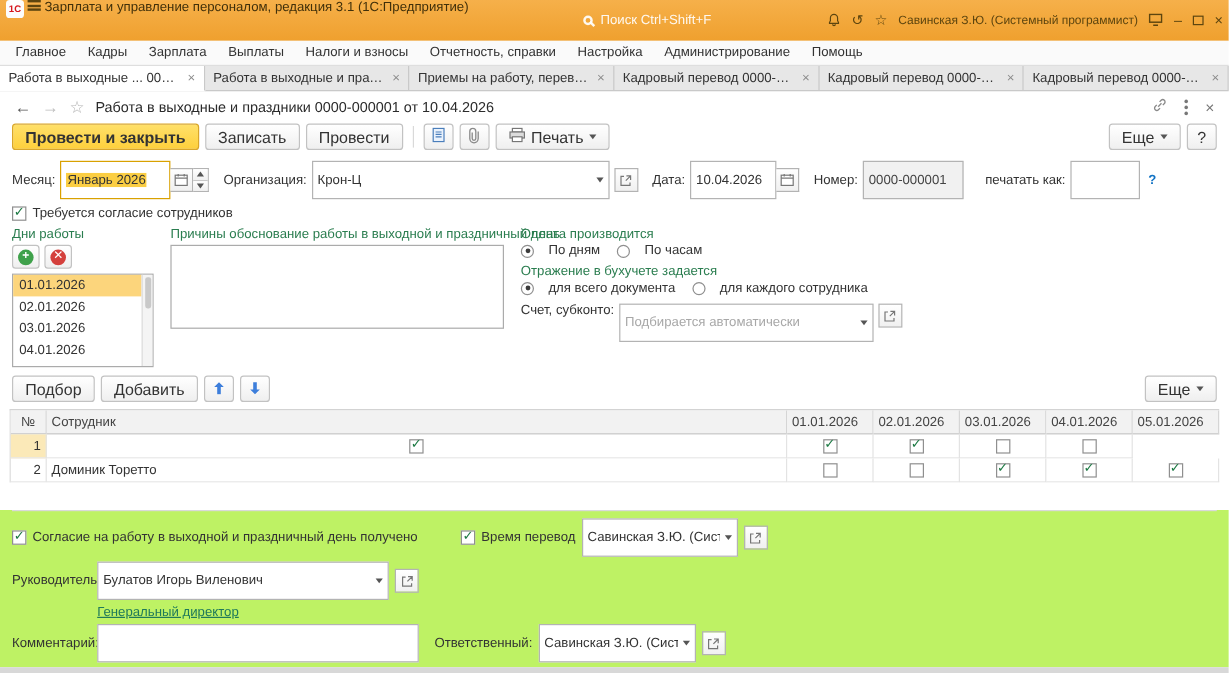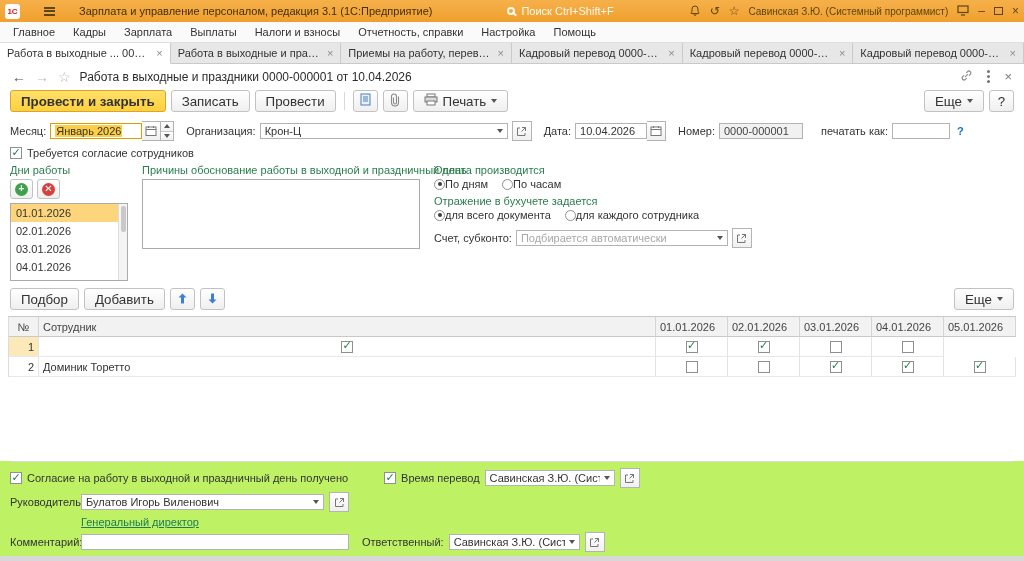--- a/index.html
+++ b/index.html
@@ -1,20 +1,20 @@
 <!DOCTYPE html>
 <html><head>
 <meta charset="utf-8">
 <style>
 *{box-sizing:border-box;margin:0;padding:0}
 html,body{width:1024px;height:561px}
 body{font-family:"Liberation Sans","DejaVu Sans",sans-serif;font-size:11px;color:#333;background:#fff;overflow:hidden;position:relative}
 
 
-.titlebar{height:22px;background:linear-gradient(#f6b04a,#efa02e);display:flex;align-items:center;padding:0 5px;gap:24px}
+.titlebar{height:34px;background:linear-gradient(#f6b04a,#efa02e);display:flex;padding:0 5px;gap:3px}
 .logo{width:15px;height:15px;background:#fdfdfd;border-radius:3px;color:#d6161d;font-weight:bold;font-size:8px;display:flex;align-items:center;justify-content:center;flex:0 0 auto}
 .burger{width:11px;height:9px;border-top:2px solid #5d450f;border-bottom:2px solid #5d450f;position:relative;flex:0 0 auto}
 .burger::after{content:"";position:absolute;left:0;right:0;top:1.5px;height:2px;background:#5d450f}
 .app-title{color:#41300a;white-space:nowrap}
 .tb-center{flex:1;display:flex;justify-content:center;min-width:0}
 .search{display:flex;align-items:center;gap:6px;padding:2px 8px;color:rgba(255,255,255,.92)}
 .glass{width:8px;height:8px;border:2px solid rgba(255,255,255,.92);border-radius:50%;position:relative}
 .glass::after{content:"";position:absolute;width:5px;height:2px;background:rgba(255,255,255,.92);transform:rotate(45deg);right:-4px;bottom:-2px}
 .tb-right{display:flex;align-items:center;gap:9px;color:#5d450f;font-size:10px}
 .tb-ic{color:#5d450f;font-size:12px;line-height:1}
@@ -47,39 +47,39 @@
 .btn.primary{background:linear-gradient(#ffe06a,#fed03c);border-color:#d9a62a;font-weight:bold}
 .btn.square{width:25px;padding:0;justify-content:center}
 .sep{width:1px;height:18px;background:#d9d9d9;margin:0 3px}
 .tri-dn{width:0;height:0;border-left:3.5px solid transparent;border-right:3.5px solid transparent;border-top:4px solid #555}
 .tri-up-b{width:0;height:0;border-left:3px solid transparent;border-right:3px solid transparent;border-bottom:4px solid #555}
 .toolbar-right{margin-left:auto;display:flex;gap:5px}
 
 
 .fields-row{display:flex;align-items:center;gap:4px;padding:3px 10px 2px}
 .lbl{white-space:nowrap;color:#333}
-.fld{height:16px;border:1px solid #b3b3b3;background:#fff;display:flex;align-items:center;padding:0 4px;min-width:0}
+.fld{height:32px;border:1px solid #b3b3b3;background:#fff;display:flex;align-items:center;padding:0 4px;min-width:0}
 .fld .txt{white-space:nowrap;overflow:hidden;flex:1}
 .fld .ph{color:#a8a8a8;white-space:nowrap;overflow:hidden;flex:1}
 .fld.readonly{background:#f1f1f1;color:#444}
 .fld.focus{border-color:#d9a100}
 .sel-text{background:#fbce43;padding:0 1px}
 .attach-btn{height:20px;width:19px;border:1px solid #b3b3b3;border-left:0;background:linear-gradient(#fff,#f0f0f0);display:flex;align-items:center;justify-content:center}
 .stepper{height:20px;width:13px;border:1px solid #b3b3b3;border-left:0;display:flex;flex-direction:column}
 .stepper div{flex:1;display:flex;align-items:center;justify-content:center;background:linear-gradient(#fff,#f0f0f0)}
 .stepper div:first-child{border-bottom:1px solid #c9c9c9}
 .chev-in{margin-left:auto;padding-left:4px;display:flex;align-items:center}
 .open-btn{height:20px;width:20px;border:1px solid #b3b3b3;background:linear-gradient(#fff,#f0f0f0);display:flex;align-items:center;justify-content:center}
 .help-q{color:#1273c4;font-weight:bold;padding:0 3px}
 
 
 .cbx{width:12px;height:12px;border:1px solid #8f8f8f;background:#fff;display:inline-flex;align-items:center;justify-content:center;flex:0 0 auto;font-size:11px;color:#1d7a44;line-height:1}
 .cbx.checked::after{content:"✓";font-weight:bold;margin-top:-2px}
 .chk-row{display:flex;align-items:flex-end;gap:5px;padding:4px 10px 2px}
-.radio{display:inline-flex;align-items:center;gap:0;margin-right:14px}
+.radio{display:inline-flex;align-items:center;gap:12px;margin-right:14px}
 .rb{width:11px;height:11px;border:1px solid #8f8f8f;border-radius:50%;background:#fff;position:relative;flex:0 0 auto}
 .radio.selected .rb::after{content:"";position:absolute;inset:2.5px;border-radius:50%;background:#3c3c3c}
 
 
 .grp{color:#2a7d4f;white-space:nowrap}
 .work-section{display:flex;align-items:flex-start;gap:14px;padding:3px 10px 0}
 .col-days{width:118px;flex:0 0 auto}
 .day-btns{display:flex;gap:4px;margin:3px 0 4px}
 .mini-btn{width:23px;height:20px;border:1px solid #c2c2c2;border-radius:3px;background:linear-gradient(#fff,#efefef);display:flex;align-items:center;justify-content:center}
 .circ{width:13px;height:13px;border-radius:50%;color:#fff;font-size:10px;font-weight:bold;display:flex;align-items:center;justify-content:center;line-height:0}
@@ -88,21 +88,21 @@
 .daylist{border:1px solid #ababab;height:78px;display:flex;background:#fff}
 .daylist-items{flex:1;min-width:0}
 .day{height:18px;line-height:18px;padding-left:5px;white-space:nowrap}
 .day.selected{background:#fcd57c}
 .vscroll{width:9px;border-left:1px solid #dcdcdc;background:#f4f4f4;display:flex;flex-direction:column;align-items:center;padding:2px 0;gap:2px}
 .vthumb{width:5px;height:26px;background:#c9c9c9;border-radius:2px}
 .col-reasons{width:278px;flex:0 0 auto}
 .reasons-box{border:1px solid #ababab;height:70px;background:#fff;margin-top:3px}
 .col-opts{flex:1}
 .opt-row{display:flex;align-items:center;margin:2px 0 5px}
-.acct-row{display:flex;align-items:center;gap:4px;margin-top:7px}
+.acct-row{display:flex;gap:4px;margin-top:7px}
 
 
 .actions-row{display:flex;align-items:center;gap:5px;padding:7px 10px 4px}
 
 
 .grid{margin:2px 8px 0;border-top:1px solid #c9c9c9;border-left:1px solid #dcdcdc}
 .g-head,.g-row{display:grid;grid-template-columns:30px 1fr 72px 72px 72px 72px 72px}
 .g-cell{height:20px;display:flex;align-items:center;padding:0 4px;border-right:1px solid #e3e3e3;border-bottom:1px solid #e8e8e8;overflow:hidden;white-space:nowrap}
 .g-head .g-cell{background:#f2f2f2;border-right:1px solid #d5d5d5;border-bottom:1px solid #c9c9c9;color:#444}
 .g-cell.num{justify-content:flex-end}
@@ -154,20 +154,21 @@
 </div>
 
 <div class="menubar">
   <span class="menu-item">Главное</span>
   <span class="menu-item">Кадры</span>
   <span class="menu-item">Зарплата</span>
   <span class="menu-item">Выплаты</span>
   <span class="menu-item">Налоги и взносы</span>
   <span class="menu-item">Отчетность, справки</span>
   <span class="menu-item">Настройка</span>
+  <span class="menu-item">Администрирование</span>
   <span class="menu-item">Помощь</span>
 </div>
 
 <div class="tabbar">
   <div class="tab active">
     <span class="tab-label">Работа в выходные ... 0000-00001</span>
     <span class="tab-close">×</span>
   </div>
   <div class="tab">
     <span class="tab-label">Работа в выходные и праздники ...</span>

